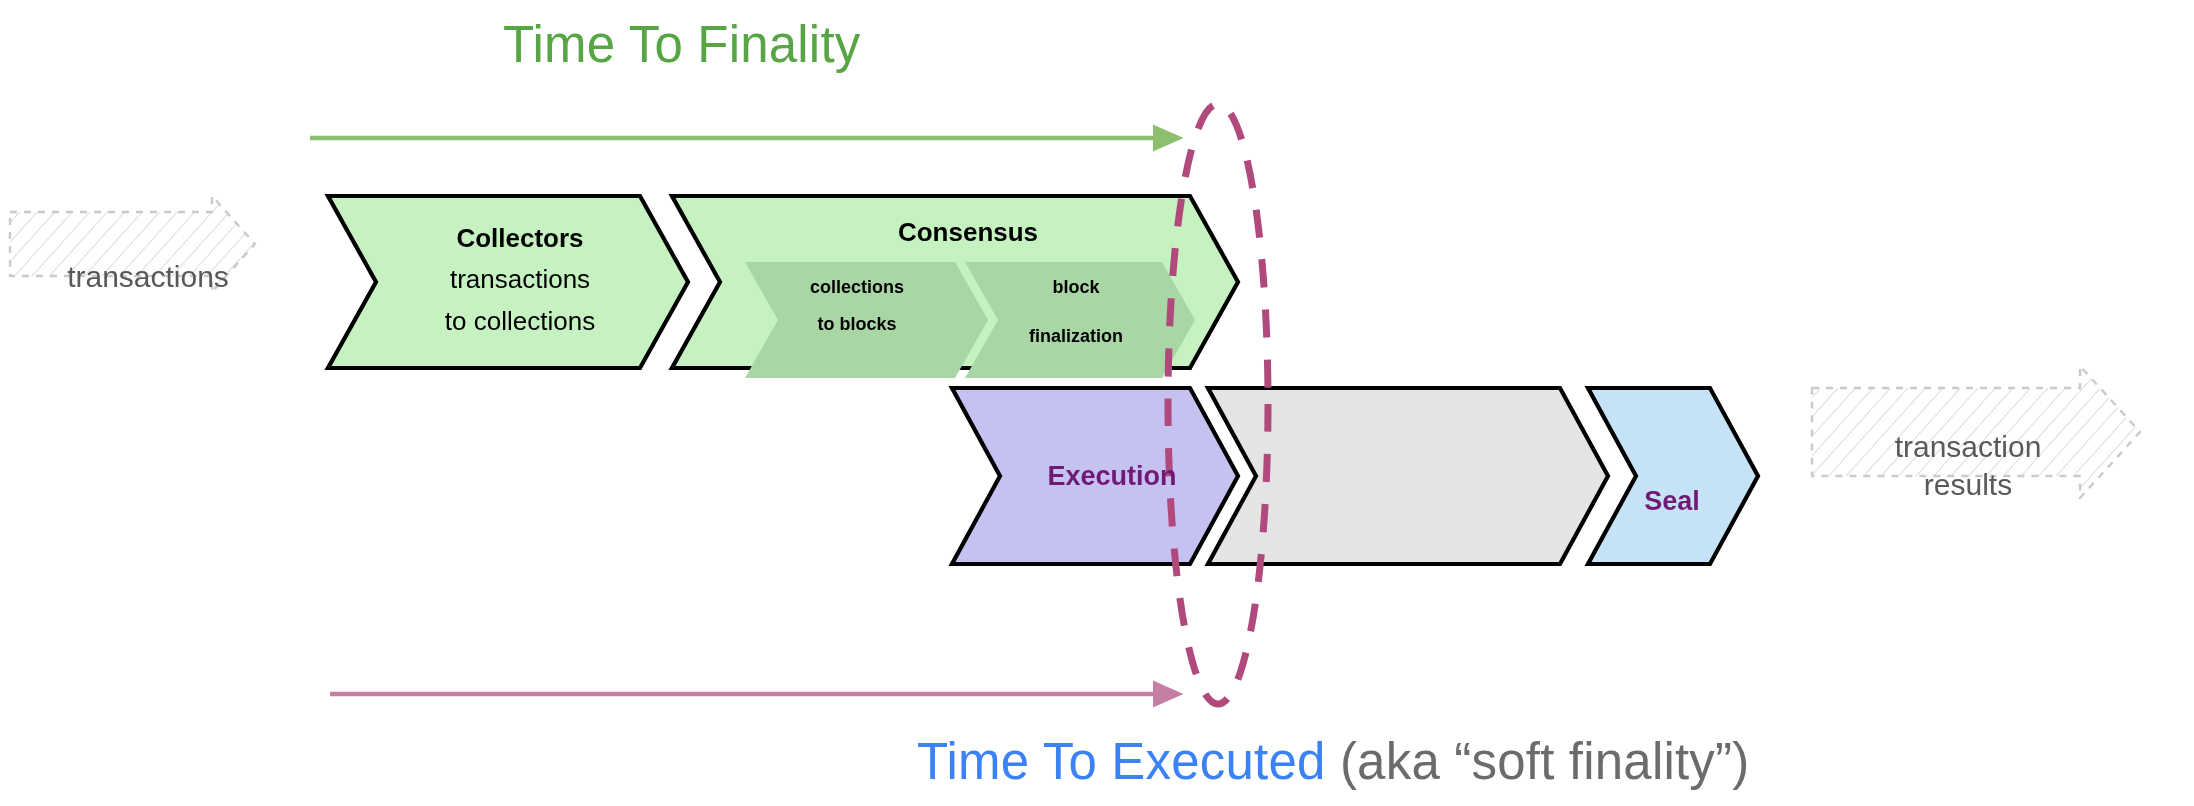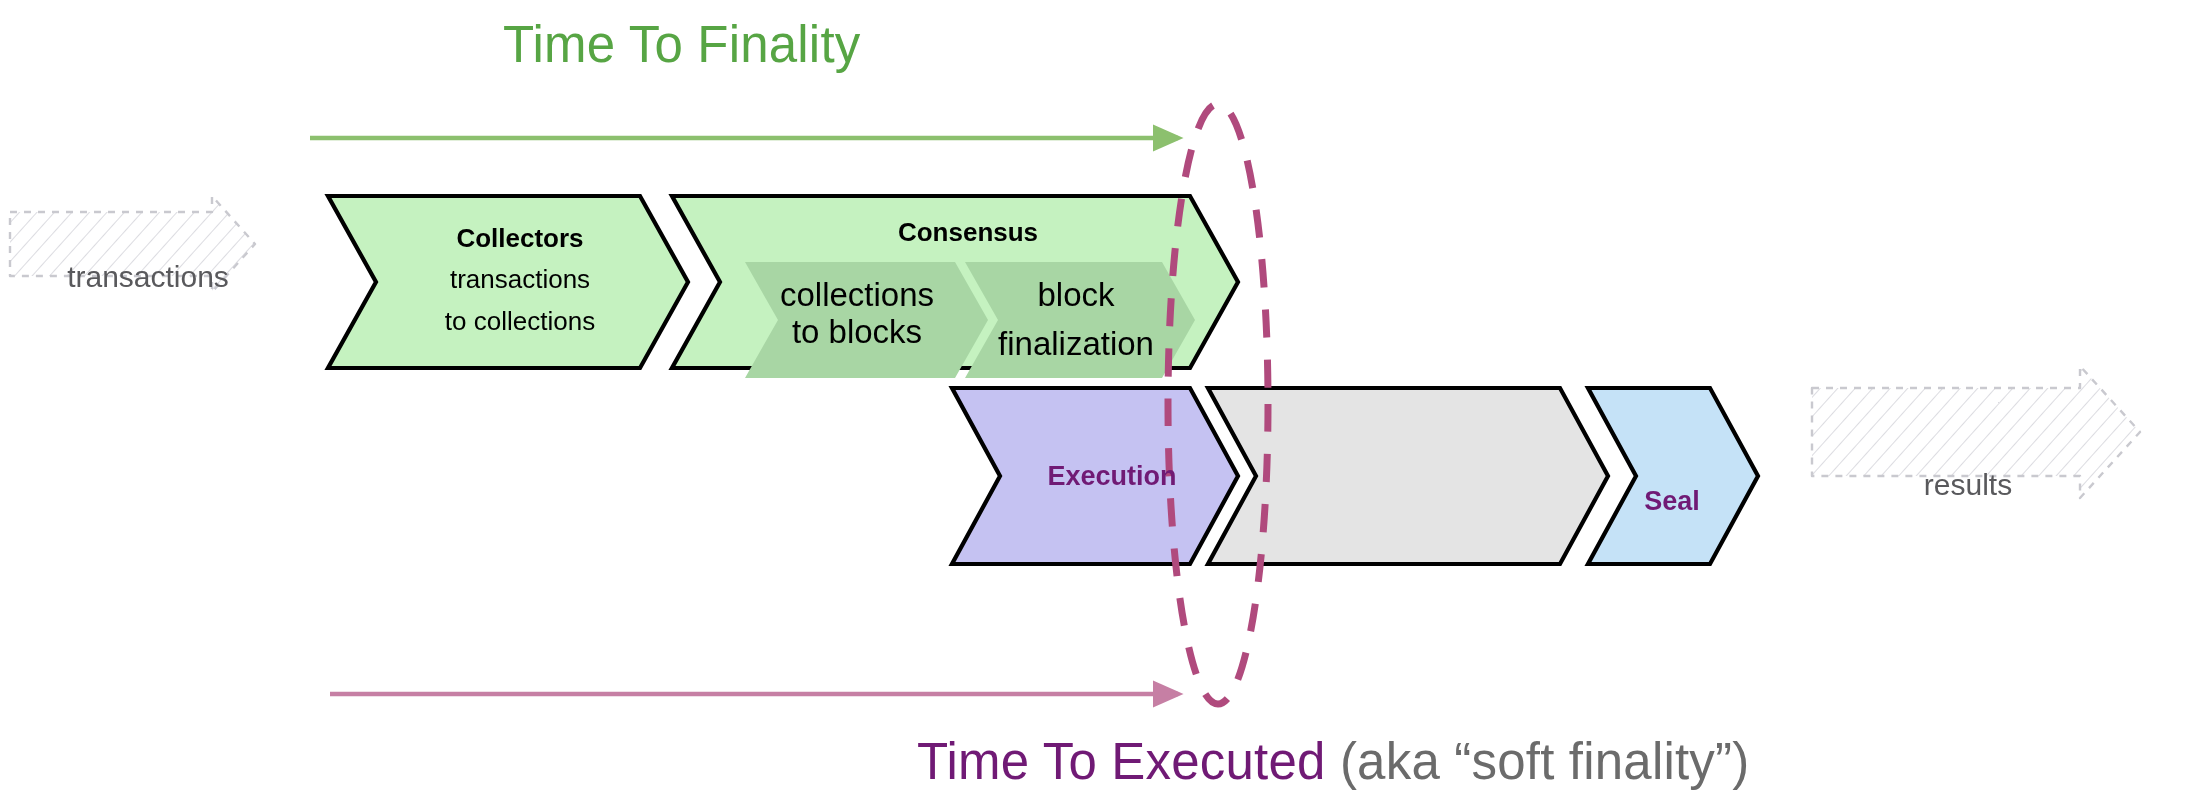--- a/index.html
+++ b/index.html
@@ -35,21 +35,21 @@
     font-size: 51px;
     font-weight: 400;
     letter-spacing: 0.2px;
     text-align: center;
   }
   .title-purple {
     font-size: 51px;
     font-weight: 400;
     letter-spacing: 0.2px;
   }
-  .title-purple .accent { color: #701a75; }
+  .title-purple .accent { color: #3b82f6; }
   .title-purple .muted  { color: #6b6b6b; }
 
   .stage-head {
     font-size: 26px;
     font-weight: 700;
     color: #000000;
     text-align: center;
   }
   .stage-sub {
     font-size: 26px;
@@ -57,22 +57,22 @@
     color: #000000;
     text-align: center;
   }
   .stage-mid {
     font-size: 27px;
     font-weight: 700;
     color: #701a75;
     text-align: center;
   }
   .sub-chev-label {
-    font-size: 33px;
-    font-weight: 400;
+    font-size: 18px;
+    font-weight: 700;
     color: #000000;
     text-align: center;
   }
   .ghost-label {
     font-size: 30px;
     font-weight: 400;
     color: #59595c;
     text-align: center;
   }
   .centerbox {
@@ -146,20 +146,21 @@
       <ellipse cx="1218" cy="404" rx="50" ry="300" fill="none" stroke="#b04a7d" stroke-width="7" stroke-dasharray="28 22" stroke-linecap="butt"></ellipse>
     </g>
   </svg>
 
   <div class="txt title-green" style="left:503px; top:16px;">Time To Finality</div>
 
   <div class="txt title-purple" style="left:917px; top:733px;"><span class="accent">Time To Executed</span><span class="muted"> (aka “soft finality”)</span></div>
 
   <div class="txt ghost-label centerbox" style="left:148px; top:260px; width:300px;">transactions</div>
 
+  <div class="txt ghost-label centerbox" style="left:1968px; top:430px; width:320px;">transaction</div>
   <div class="txt ghost-label centerbox" style="left:1968px; top:468px; width:320px;">results</div>
 
   <div class="txt stage-head centerbox" style="left:520px; top:224px; width:360px;">Collectors</div>
   <div class="txt stage-sub centerbox" style="left:520px; top:265px; width:360px;">transactions</div>
   <div class="txt stage-head centerbox" style="left:968px; top:218px; width:440px;">Consensus</div>
 
   <div class="txt stage-sub centerbox" style="left:520px; top:307px; width:360px;">to collections</div>
 
   <div class="txt sub-chev-label centerbox" style="left:857px; top:277px; width:260px;">collections</div>
   <div class="txt sub-chev-label centerbox" style="left:857px; top:314px; width:260px;">to blocks</div>

